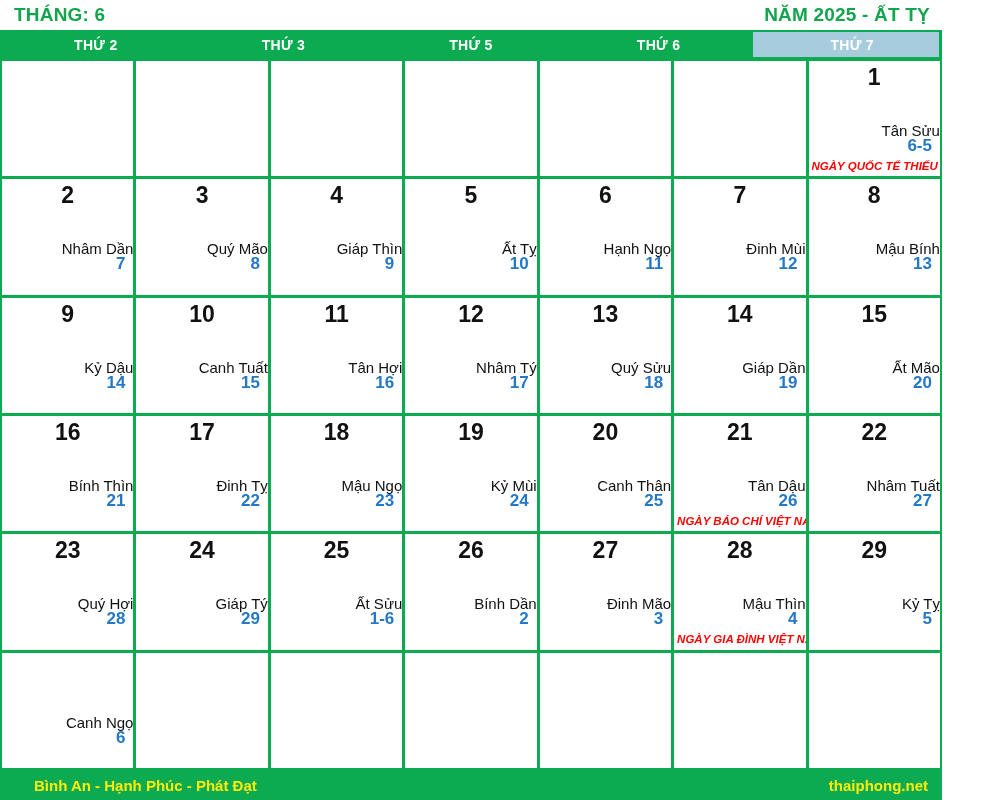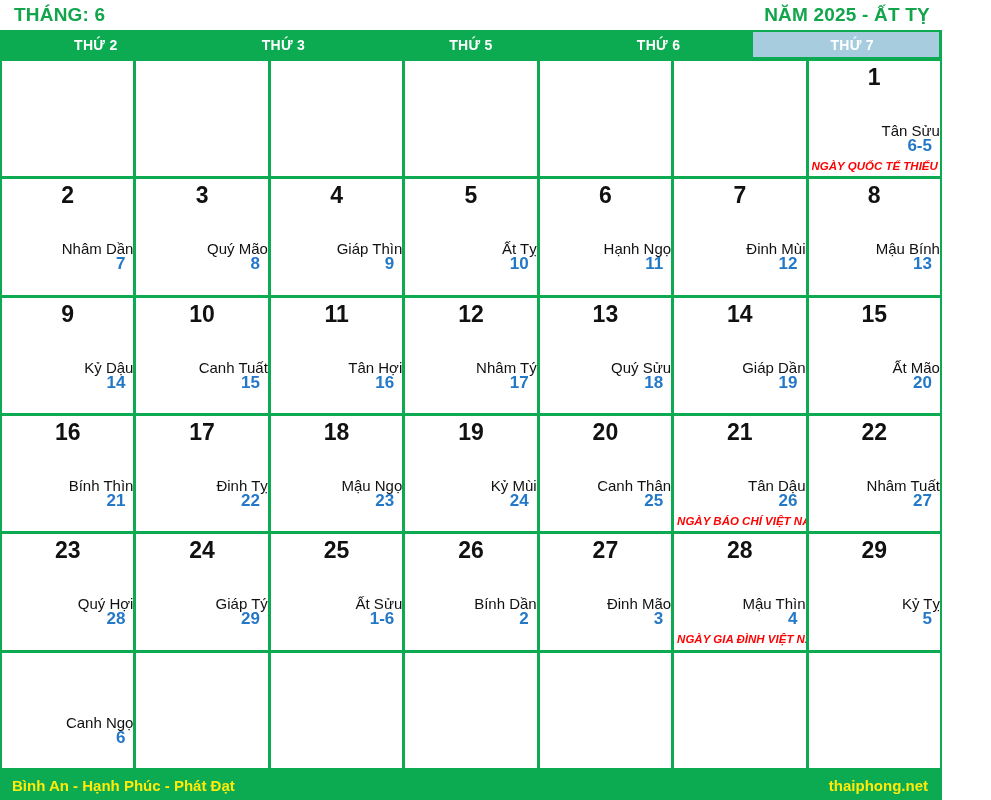--- a/index.html
+++ b/index.html
@@ -160,20 +160,21 @@
     align-items: center;
     justify-content: space-between;
     padding: 0 14px 0 12px;
     box-sizing: border-box;
   }
   .footer-left, .footer-right {
     color: #ffeb0a;
     font-size: 15px;
     font-weight: bold;
     white-space: nowrap;
+    margin-left: 22px;
   }
 </style>
 </head>
 <body>
 
 <div class="calendar">
 
   <div class="title-bar">
     <div class="title-left">THÁNG: 6</div>
     <div class="title-right">NĂM 2025 - ẤT TỴ</div>

